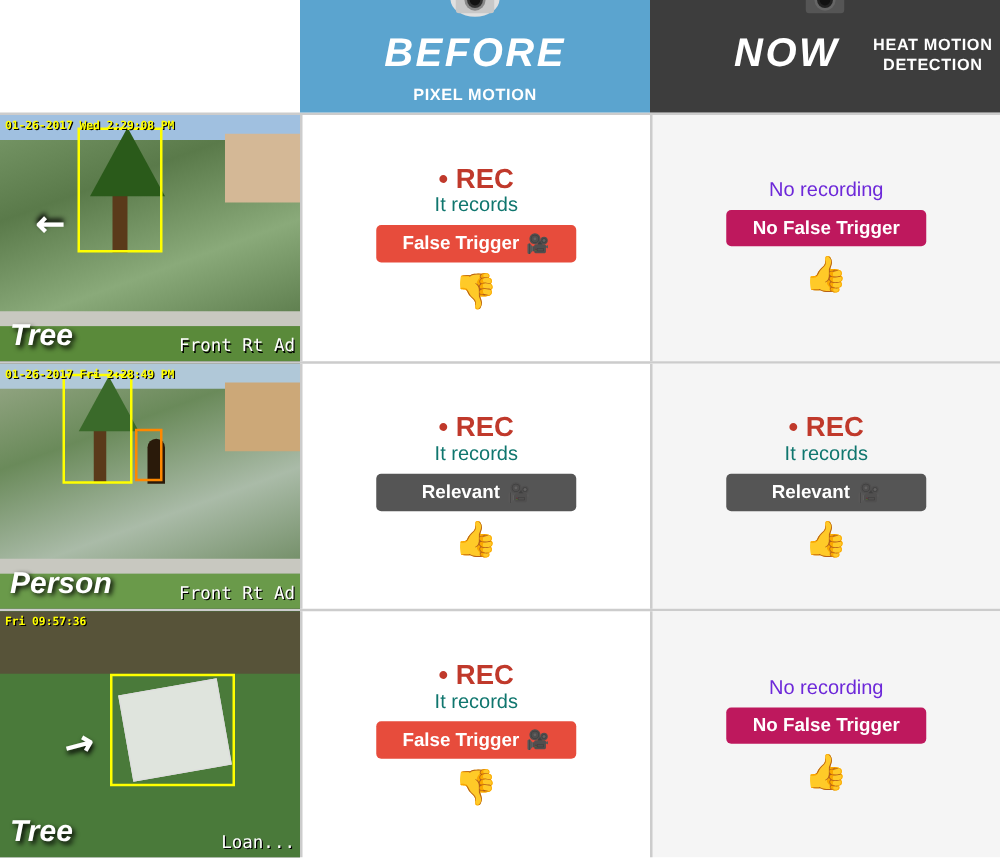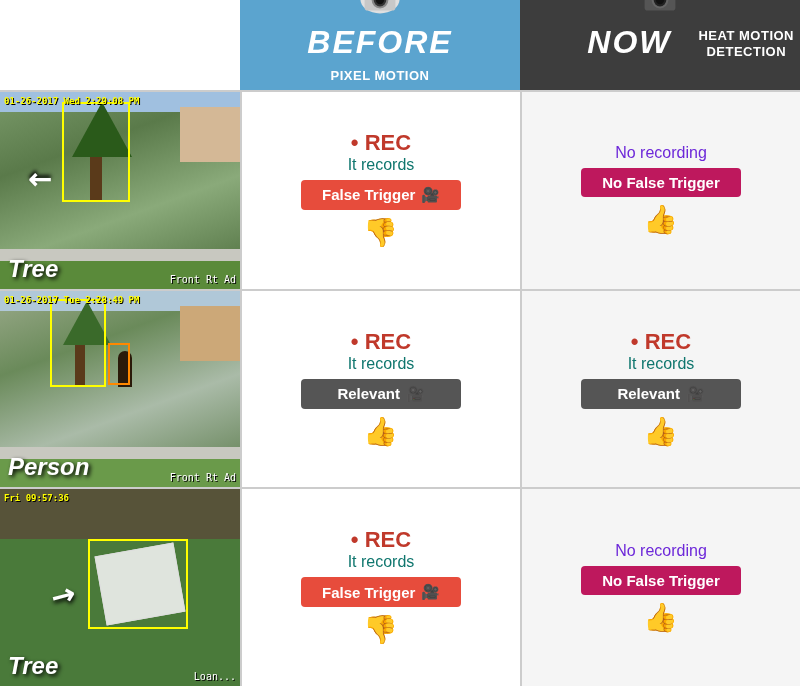--- a/index.html
+++ b/index.html
@@ -139,21 +139,21 @@
       font-family: monospace;
       font-weight: bold;
       text-shadow: 1px 1px 0 #000;
     }
 
     .cam-label {
       position: absolute;
       bottom: 4px;
       right: 4px;
       color: #fff;
-      font-size: 10px;
+      font-size: 14px;
       font-family: monospace;
       text-shadow: 1px 1px 0 #000;
     }
 
     .scene-label {
       position: absolute;
       bottom: 6px;
       left: 8px;
       color: #fff;
       font-size: 24px;
@@ -447,21 +447,21 @@
           <div class="lawn" style="background:#6a9a4a;"></div>
 
           <div style="position:absolute;width:10px;height:50px;background:#5a3a1a;left:75px;top:45px;"></div>
           <div style="position:absolute;width:0;height:0;border-left:24px solid transparent;border-right:24px solid transparent;border-bottom:44px solid #3a6a2a;left:63px;top:10px;"></div>
 
           <div class="yellow-box" style="left:50px; top:8px; width:56px; height:88px;"></div>
 
           <div class="person-figure"></div>
 
           <div class="orange-box" style="left:108px; top:52px; width:22px; height:42px;"></div>
-          <div class="timestamp">01-26-2017 Tue 2:28:49 PM</div>
+          <div class="timestamp">01-26-2017 Fri 2:28:49 PM</div>
           <div class="cam-label">Front Rt Ad</div>
           <div class="scene-label">Person</div>
         </div>
       </div>
 
       <div class="cell-before">
         <div class="rec-line">
           <span class="rec-text">• REC</span>
         </div>
         <div class="it-records">It records</div>

